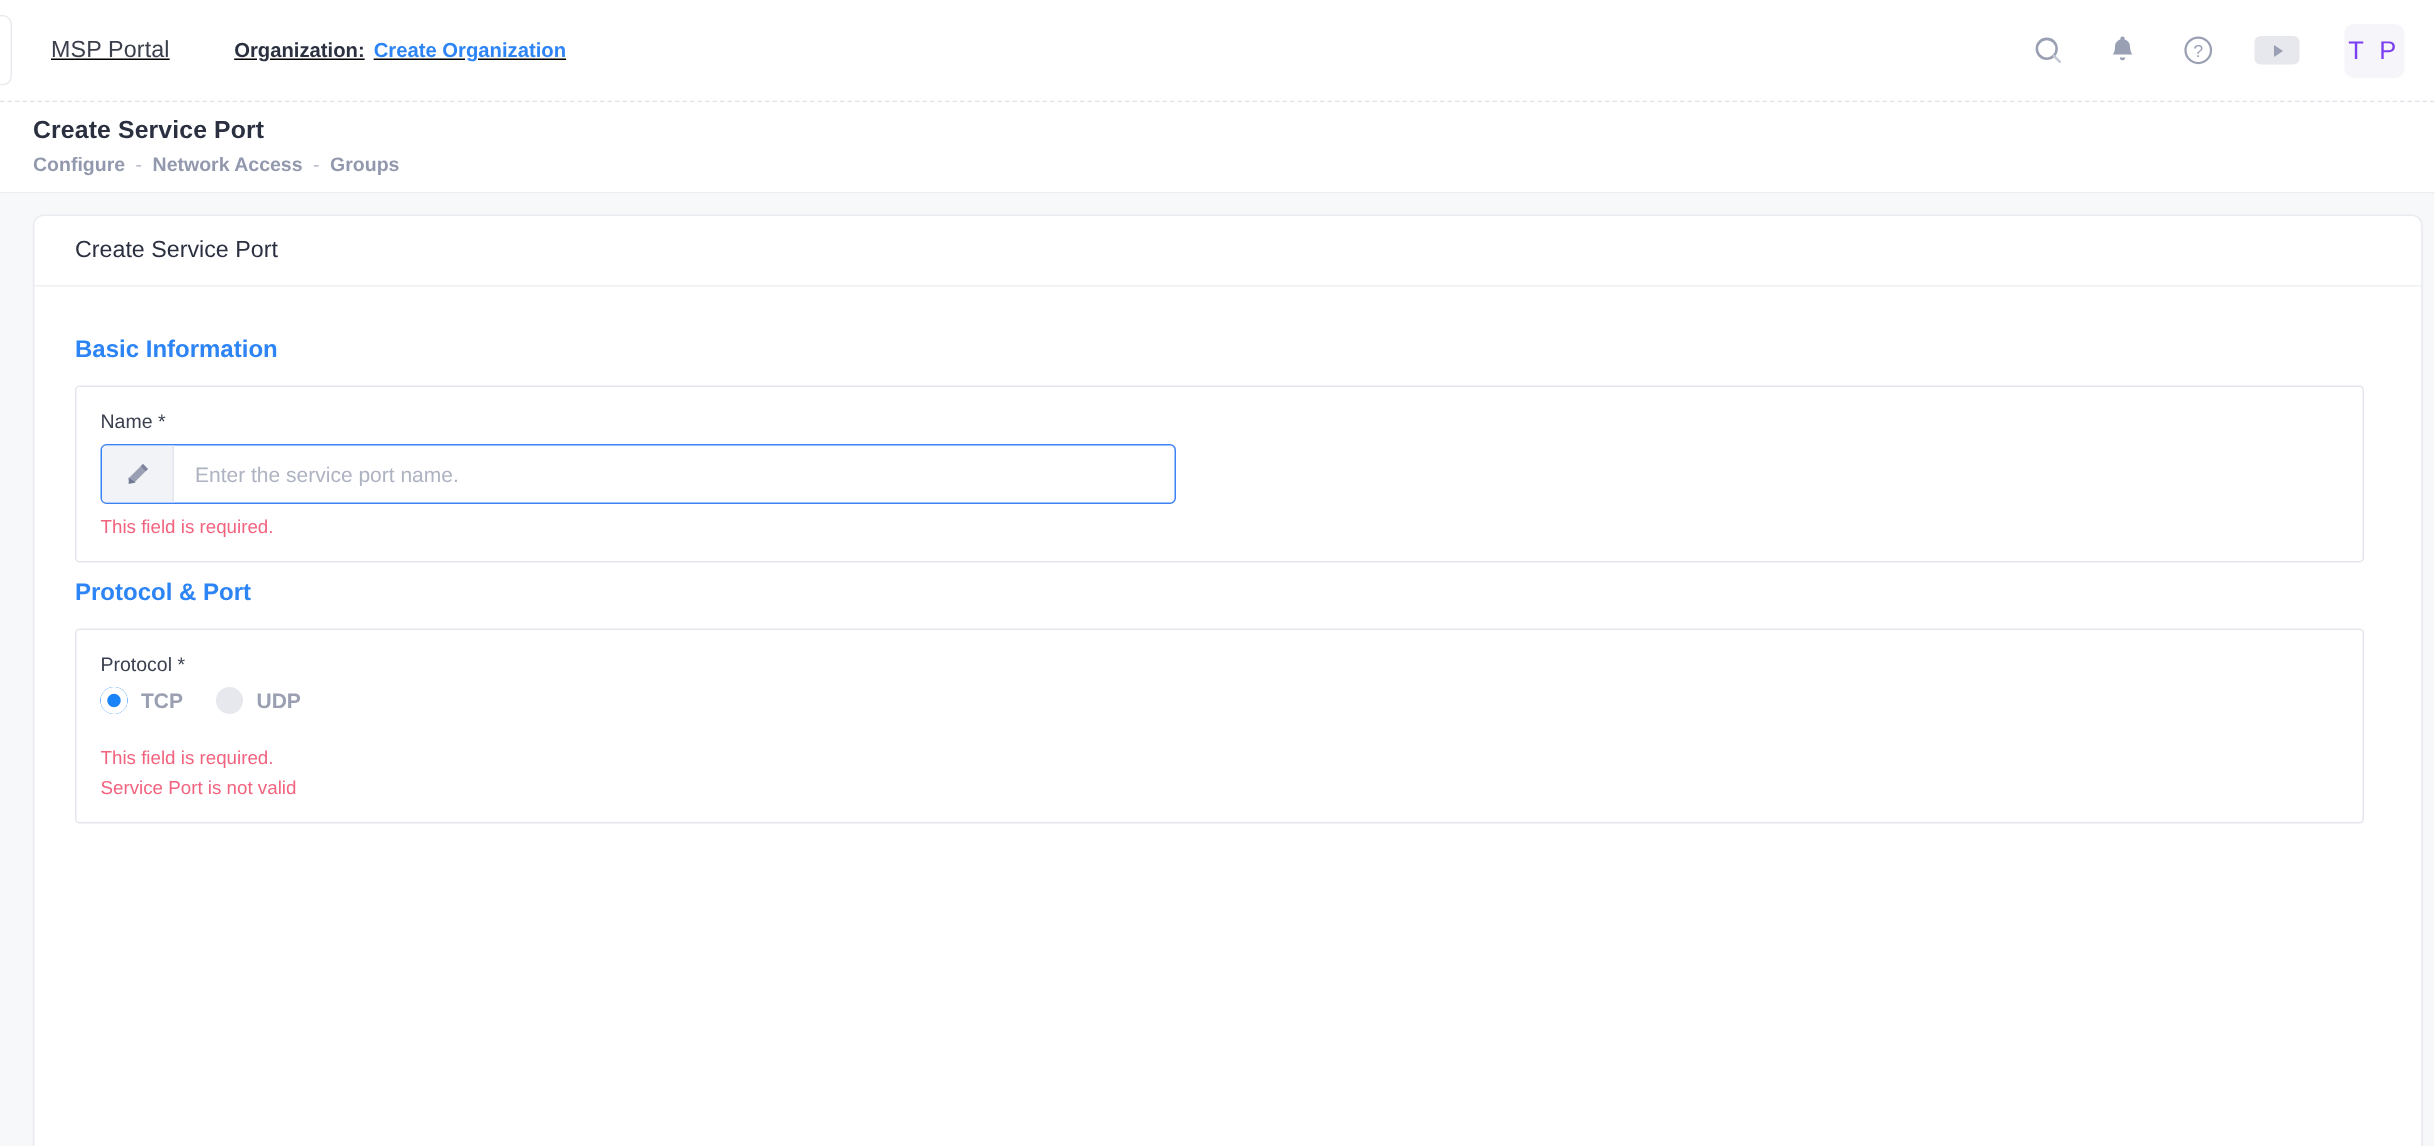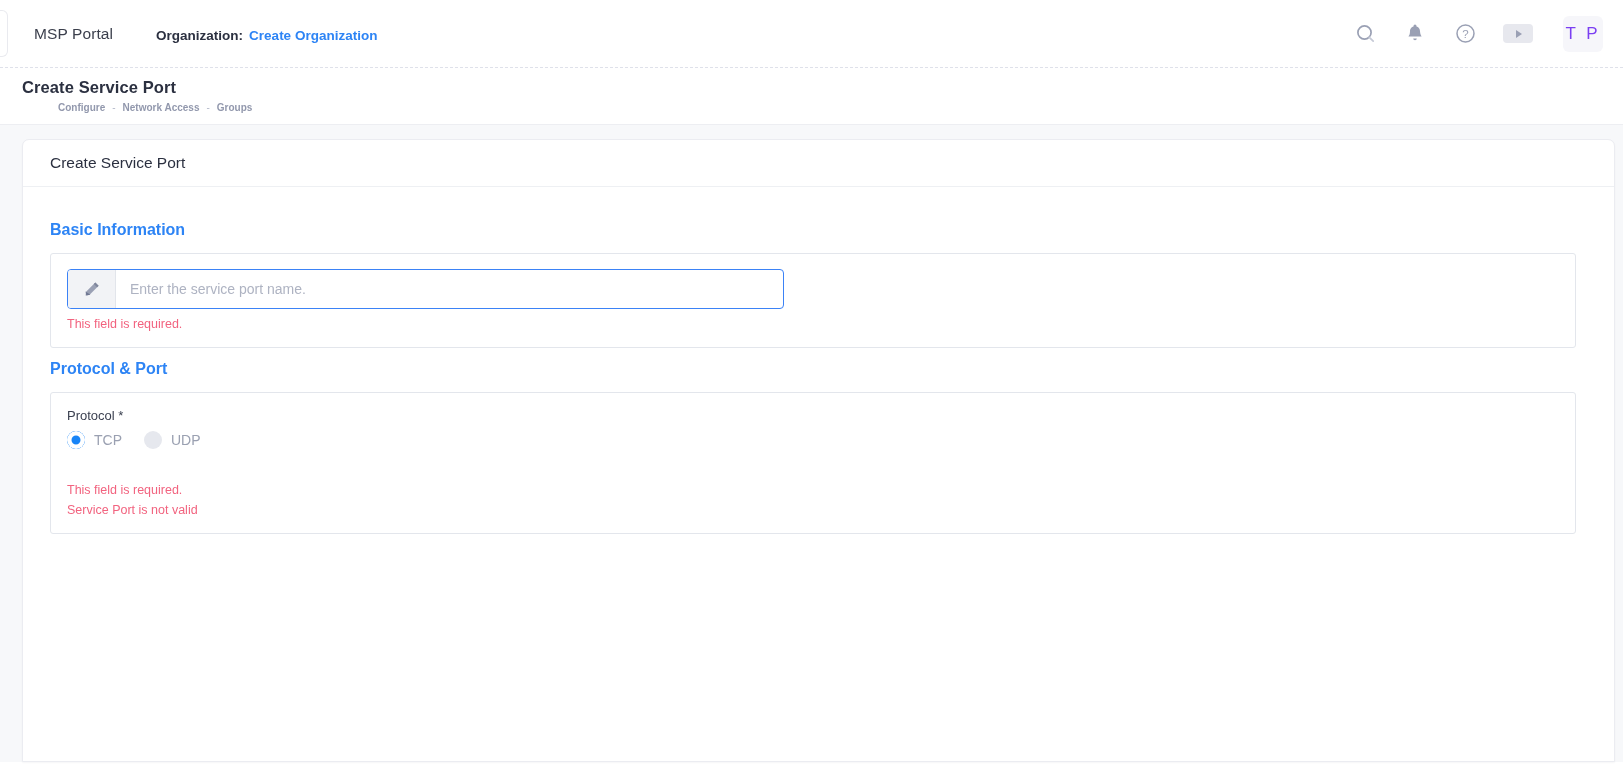--- a/index.html
+++ b/index.html
@@ -18,22 +18,23 @@
   .topbar {
     position: relative;
     height: 67px;
     background: #ffffff;
     display: flex;
     align-items: center;
     padding: 0 14px 0 0;
   }
   .topbar-left {
     display: flex;
-    align-items: flex-end;
+    align-items: center;
     padding-left: 14px;
+    text-decoration: underline;
   }
   .rail-stub {
     position: absolute;
     left: 0; top: 10px;
     width: 8px; height: 47px;
     border: 1px solid #e9eaef;
     border-left: none;
     border-radius: 0 6px 6px 0;
     background: #fff;
   }
@@ -105,26 +106,25 @@
     background: #fff;
   }
   .page-title {
     font-size: 16.5px;
     color: #2b3040;
     font-weight: bold;
     letter-spacing: .1px;
   }
   .breadcrumb {
     margin-top: 5px;
-    font-size: 10px;
+    font-size: 13px;
     color: #9298ad;
     font-weight: bold;
     display: flex;
     align-items: center;
-    margin-left: 36px;
   }
   .breadcrumb .crumb { cursor: pointer; }
   .breadcrumb .sep { margin: 0 7px; color: #b3b8c9; font-weight: normal; }
 
   
   .content {
     background: #f7f8fa;
     padding: 14px 8px 0 22px;
     height: calc(764px - 67px - 60px);
   }
@@ -207,21 +207,22 @@
     margin-top: 8px;
   }
   .error-msg + .error-msg { margin-top: 6px; }
 
   
   .radio-group {
     display: flex;
     align-items: center;
     gap: 22px;
     margin-top: 2px;
-    margin-bottom: 34px;
+    margin-bottom: 22px;
+    font-weight: bold;
   }
   .radio-opt {
     display: flex;
     align-items: center;
     gap: 9px;
     cursor: pointer;
   }
   .radio-dot {
     width: 18px; height: 18px;
     border-radius: 50%;
@@ -294,20 +295,24 @@
 <div class="content">
   <div class="card">
 
     <div class="card-head">Create Service Port</div>
 
     <div class="card-body">
 
       <div class="section-title">Basic Information</div>
 
       <div class="panel">
+        <div class="field-label">
+          <span>Name</span>
+          <span class="star">*</span>
+        </div>
 
         <div class="input-row">
           <span class="input-prefix">
             <svg width="19" height="19" viewBox="0 0 19 19" fill="none">
               <path d="M13.3 2.4l3.3 3.3-9 9-4.1.8.8-4.1z" fill="#9aa0b4"></path>
               <path d="M13.3 2.4l3.3 3.3-1.5 1.5-3.3-3.3z" fill="#7f869c"></path>
               <path d="M3.5 11.4l.8 4.1 4.1-.8z" fill="#6f7792"></path>
             </svg>
           </span>
           <input type="text" value="" placeholder="Enter the service port name." style="">

